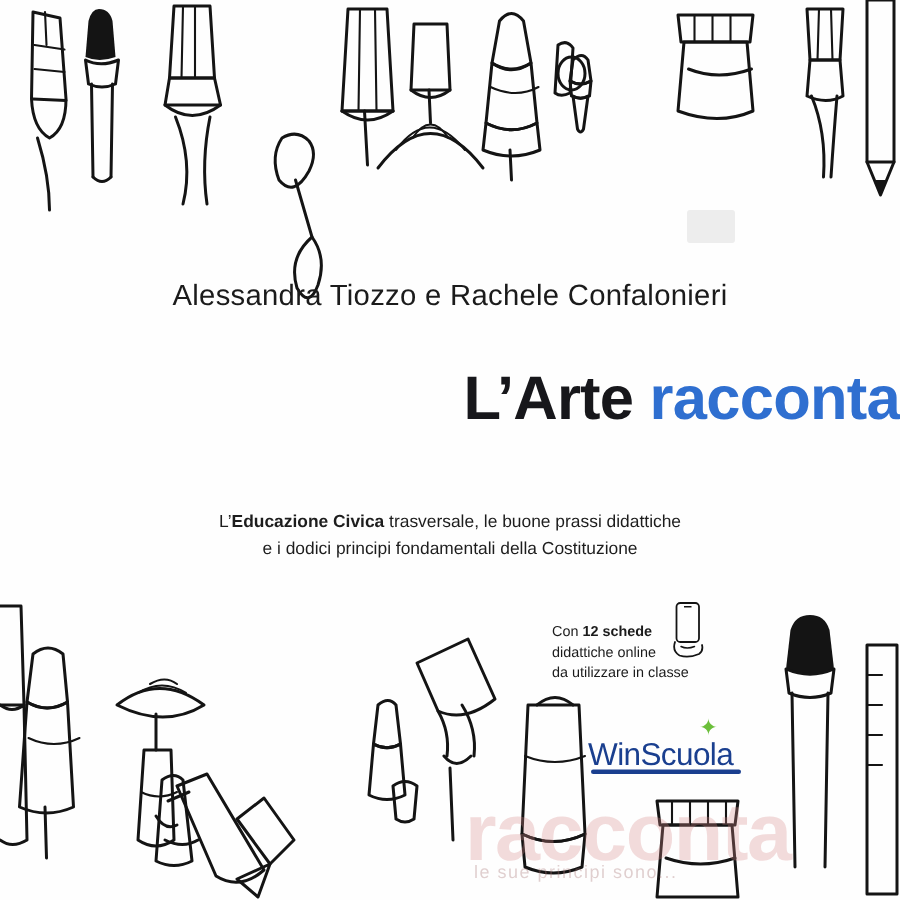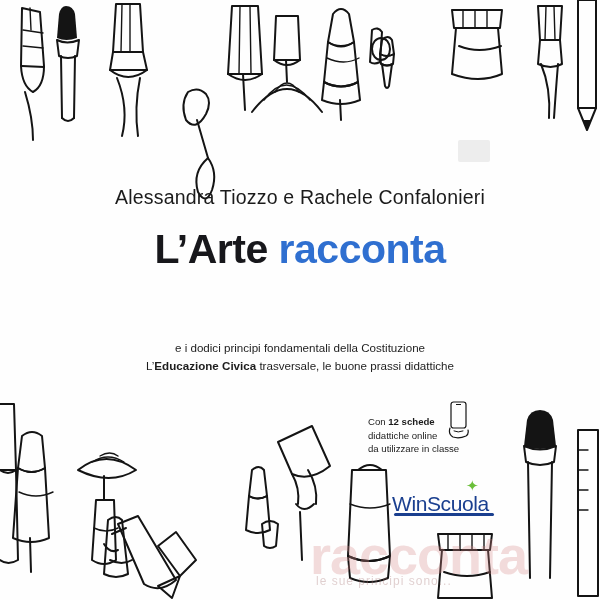--- a/index.html
+++ b/index.html
@@ -46,23 +46,23 @@
     width: 600px;
     text-align: center;
     font-size: 19.5px;
     color: #1b1b1b;
     letter-spacing: 0.2px;
     font-family: "Liberation Sans", sans-serif;
   }
   .title-block {
     position: absolute;
     left: 0;
-    top: 224px;
-    width: 600px;
-    text-align: center;
+    top: 240px;
+    width: 600px;
+    text-align: right;
   }
   .title-line {
     font-size: 41px;
     font-weight: bold;
     line-height: 1.22;
     letter-spacing: -0.5px;
     font-family: "Liberation Sans", sans-serif;
     white-space: nowrap;
   }
   .t-dark { color: #17171b; }
@@ -366,22 +366,22 @@
 
     <div class="authors">Alessandra Tiozzo e Rachele Confalonieri</div>
 
     <div class="title-block">
       <div class="title-line">
         <span class="t-dark">L’Arte </span><span class="t-blue">racconta</span>
       </div>
     </div>
 
     <div class="subtitle">
+      <div><span>L’</span><b>Educazione Civica</b><span> trasversale, le buone prassi didattiche</span></div>
       <div>e i dodici principi fondamentali della Costituzione</div>
-      <div><span>L’</span><b>Educazione Civica</b><span> trasversale, le buone prassi didattiche</span></div>
     </div>
 
     <div class="badge">
       <div><span>Con </span><b>12 schede</b></div>
       <div>didattiche online</div>
       <div>da utilizzare in classe</div>
     </div>
 
     <svg class="badge-phone" viewBox="0 0 22 38">
       <rect x="3" y="1" width="15" height="26" rx="2.5" fill="none" stroke="#141414" stroke-width="1.2"></rect>

